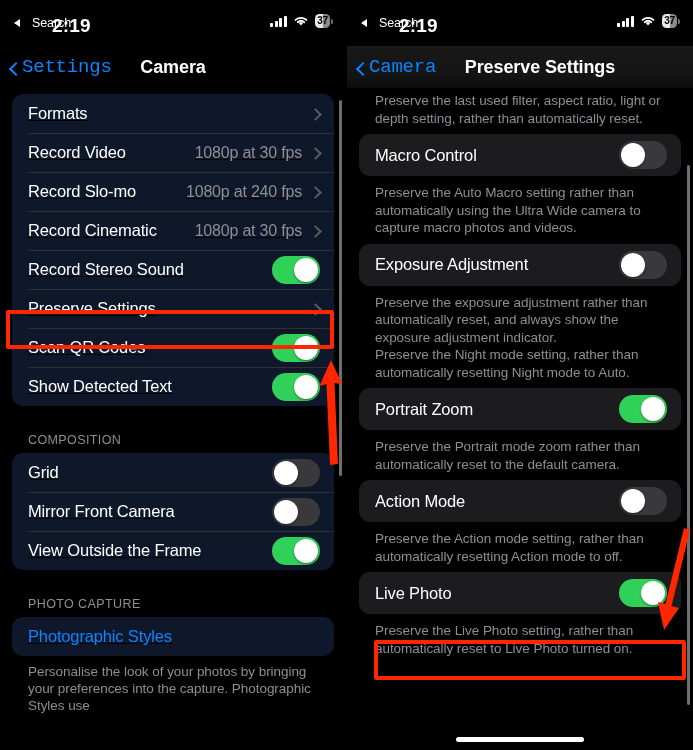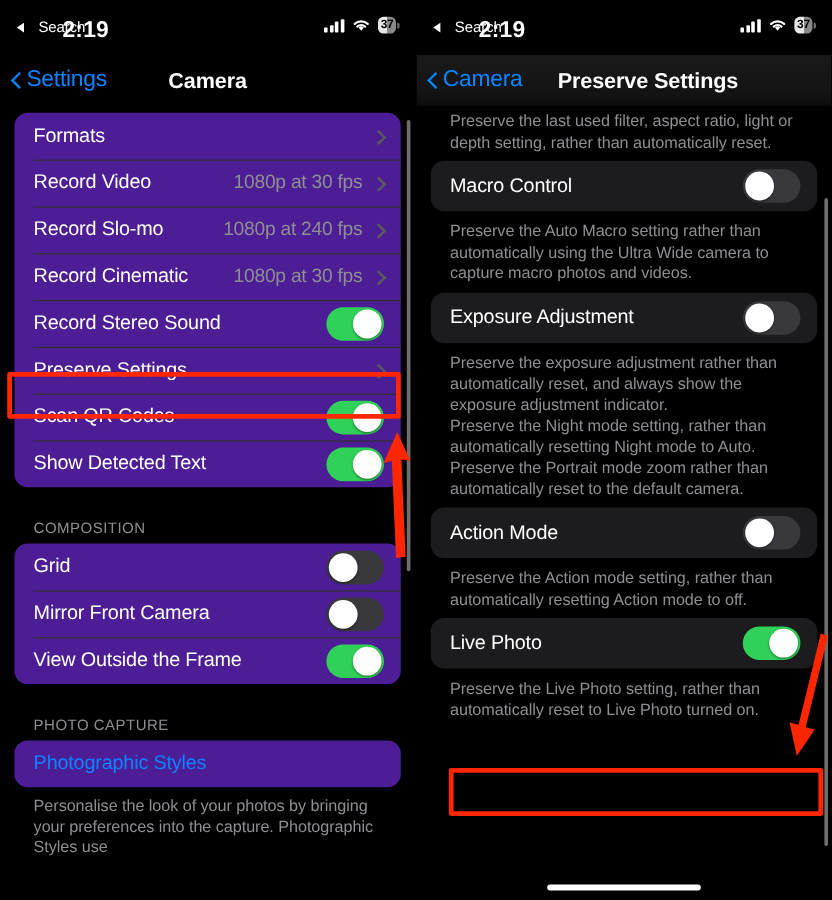--- a/index.html
+++ b/index.html
@@ -108,26 +108,27 @@
     height: 42px;
     flex: none;
     display: flex;
     align-items: center;
   }
   .navbar.shaded {
     background: linear-gradient(to bottom, #191919 0%, #141414 70%, #0d0d0d 100%);
   }
   .nav-back {
     display: flex;
-    align-items: center;
+    align-items: flex-end;
     gap: 2px;
     margin-left: 9px;
     color: #0a84ff;
     font-size: 19px;
     letter-spacing: -0.2px;
+    font-family: Liberation Mono, monospace;
   }
   .chev-left {
     width: 11px; height: 18px;
     position: relative;
     flex: none;
   }
   .chev-left::before {
     content: "";
     position: absolute;
     left: 2px; top: 4px;
@@ -151,23 +152,24 @@
   
   .body {
     position: relative;
     height: 662px;
     overflow: hidden;
   }
 
   
   .group {
     margin: 0 12px;
-    background: #4c1d95;
+    background: #0f172a;
     border-radius: 11px;
     overflow: hidden;
+    text-decoration: underline;
   }
   .row {
     position: relative;
     height: 39px;
     display: flex;
     align-items: center;
     padding: 0 14px 0 16px;
   }
   .row + .row::before {
     content: "";
@@ -487,20 +489,28 @@
           <span class="row-label">Exposure Adjustment</span>
           <span class="toggle">
               <span class="knob"></span>
             </span>
         </div>
       </div>
       <div class="desc">Preserve the exposure adjustment rather than automatically reset, and always show the exposure adjustment indicator.</div>
 
       <div class="desc">Preserve the Night mode setting, rather than automatically resetting Night mode to Auto.</div>
 
+      <div class="rgroup">
+        <div class="row">
+          <span class="row-label">Portrait Zoom</span>
+          <span class="toggle on">
+              <span class="knob"></span>
+            </span>
+        </div>
+      </div>
       <div class="desc">Preserve the Portrait mode zoom rather than automatically reset to the default camera.</div>
 
       <div class="rgroup">
         <div class="row">
           <span class="row-label">Action Mode</span>
           <span class="toggle">
               <span class="knob"></span>
             </span>
         </div>
       </div>

